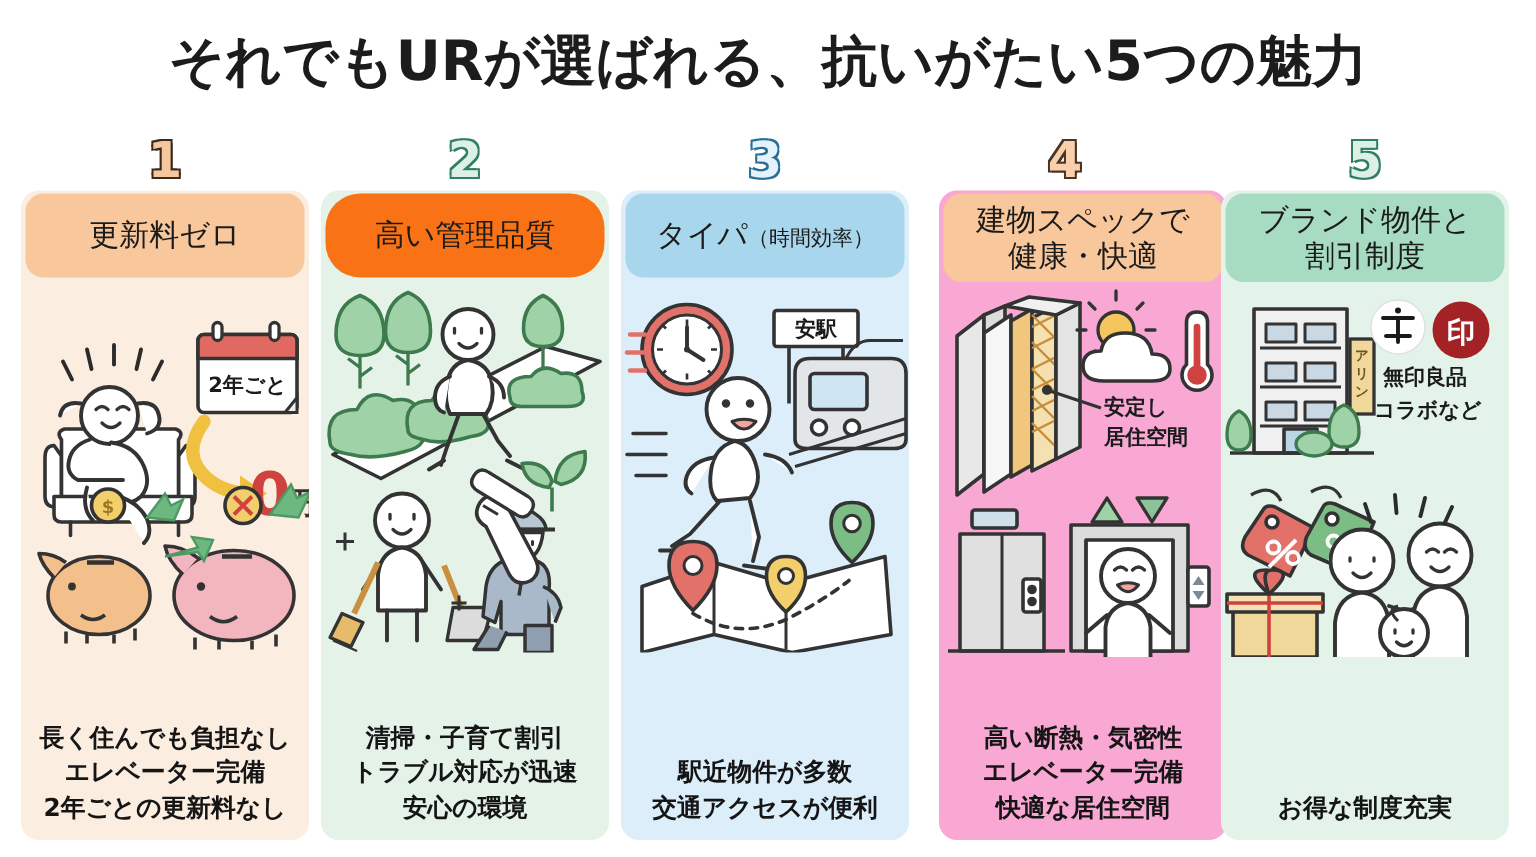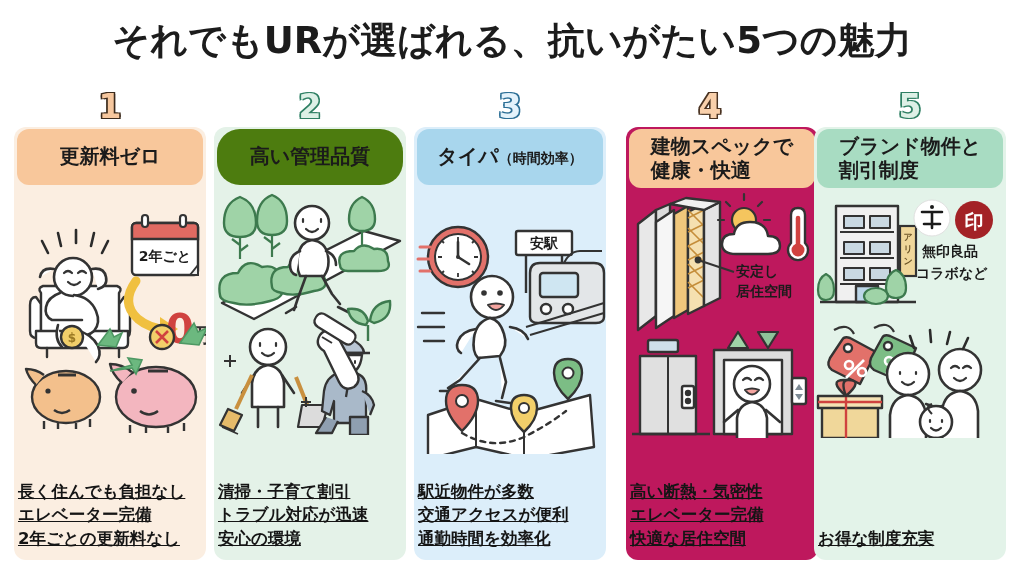--- a/index.html
+++ b/index.html
@@ -52,60 +52,61 @@
     border-radius:12px;
     overflow:hidden;
     position:relative;
     display:flex;
     flex-direction:column;
   }
   .banner{
     border-radius:12px;
     margin:2px 3px 0 3px;
     padding:6px 2px;
+    text-align:center;
     font-size:20px;
-    font-weight:bold;
+    font-weight:normal;
     color:#1b1b1b;
     line-height:1.18;
     min-height:44px;
     display:flex;
     align-items:center;
     justify-content:center;
   }
   .banner .sub{font-size:14px;}
   .illus{
     flex:1;
     position:relative;
     overflow:hidden;
   }
   .illus svg{position:absolute;top:0;left:0;}
   .bullets{
     padding:2px 4px 10px 4px;
+    text-align:center;
     font-size:16.5px;
     font-weight:bold;
     color:#151515;
     line-height:1.42;
-    text-decoration:underline;
   }
   .bullets div{white-space:nowrap;}
 
   
   .t-orange .cardbox{background:#fbeee1;}
   .t-orange .banner{background:#f8c79b;}
   .t-orange .num{color:#f6c79e;text-shadow:-1.4px -1.4px 0 #3a2a1c,1.4px -1.4px 0 #3a2a1c,-1.4px 1.4px 0 #3a2a1c,1.4px 1.4px 0 #3a2a1c;}
 
   .t-green .cardbox{background:#e4f2e8;}
-  .t-green .banner{background:#4d7c0f;border-radius:23px;}
+  .t-green .banner{background:#f97316;border-radius:23px;}
   .t-green .num{color:#ddf0e6;text-shadow:-1.4px -1.4px 0 #2e7f63,1.4px -1.4px 0 #2e7f63,-1.4px 1.4px 0 #2e7f63,1.4px 1.4px 0 #2e7f63;}
 
-  .t-blue .cardbox{background:#dceefa;gap:24px;}
+  .t-blue .cardbox{background:#dceefa;}
   .t-blue .banner{background:#a8d6ed;}
   .t-blue .num{color:#e3f2fb;text-shadow:-1.4px -1.4px 0 #2b6e95,1.4px -1.4px 0 #2b6e95,-1.4px 1.4px 0 #2b6e95,1.4px 1.4px 0 #2b6e95;}
 
-  .t-orange2 .cardbox{background:#be185d;margin-left:24px;}
+  .t-orange2 .cardbox{background:#f9a8d4;margin-left:24px;}
   .t-orange2 .banner{background:#f8c79b;}
   .t-orange2 .num{color:#f9d0ab;text-shadow:-1.4px -1.4px 0 #4a3322,1.4px -1.4px 0 #4a3322,-1.4px 1.4px 0 #4a3322,1.4px 1.4px 0 #4a3322;}
 
   .t-green2 .cardbox{background:#e3f3e9;}
   .t-green2 .banner{background:#a8dcc2;}
   .t-green2 .num{color:#ddf0e6;text-shadow:-1.4px -1.4px 0 #2e7f63,1.4px -1.4px 0 #2e7f63,-1.4px 1.4px 0 #2e7f63,1.4px 1.4px 0 #2e7f63;}
 
   .lbl{font-size:14px;font-weight:bold;fill:#1b1b1b;}
 </style>
 </head>
@@ -399,21 +400,20 @@
             </g>
             <g>
               <path d="M154 150 q14 0 14 14 q0 13 -14 26 q-14 -13 -14 -26 q0 -14 14 -14z" fill="#7cbd85" stroke="#333" stroke-width="2.4" stroke-linejoin="round"></path>
               <circle cx="154" cy="164" r="5.5" fill="#fff" stroke="#333" stroke-width="2"></circle>
             </g>
           </svg>
         </div>
         <div class="bullets">
           <div>駅近物件が多数</div>
           <div>交通アクセスが便利</div>
-          <div>通勤時間を効率化</div>
         </div>
       </div>
     </div>
 
     <div class="card t-orange2">
       <div class="num">4</div>
       <div class="cardbox">
         <div class="banner">
           <div>
             <div>建物スペックで</div>

